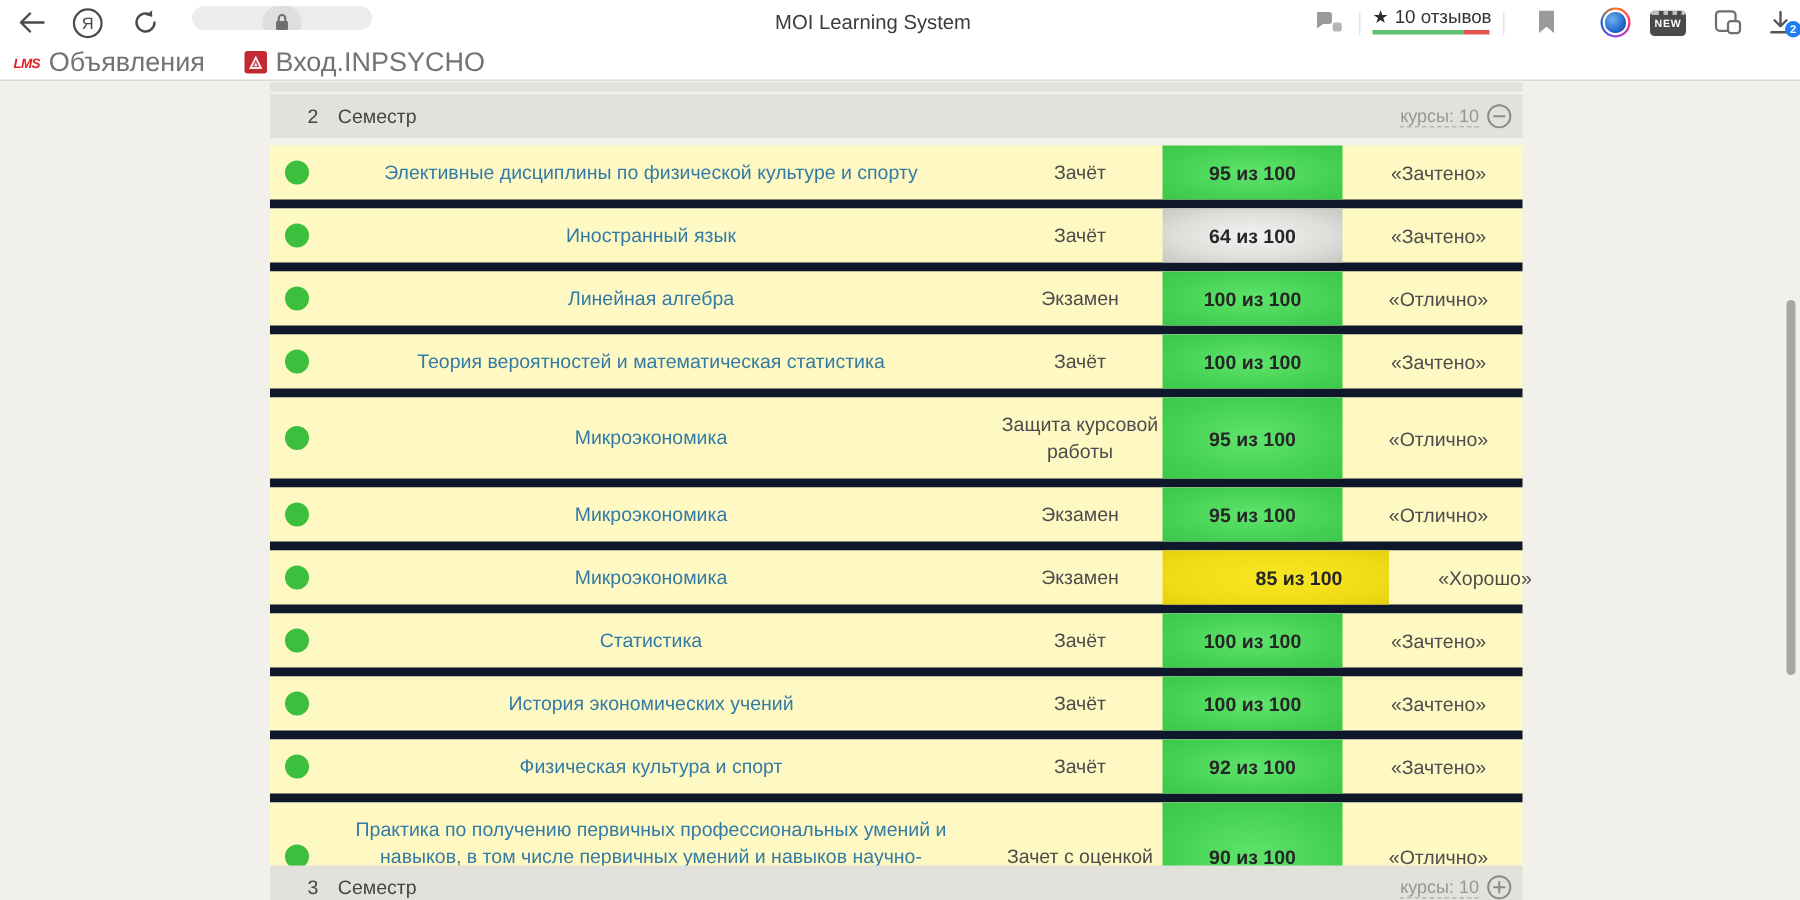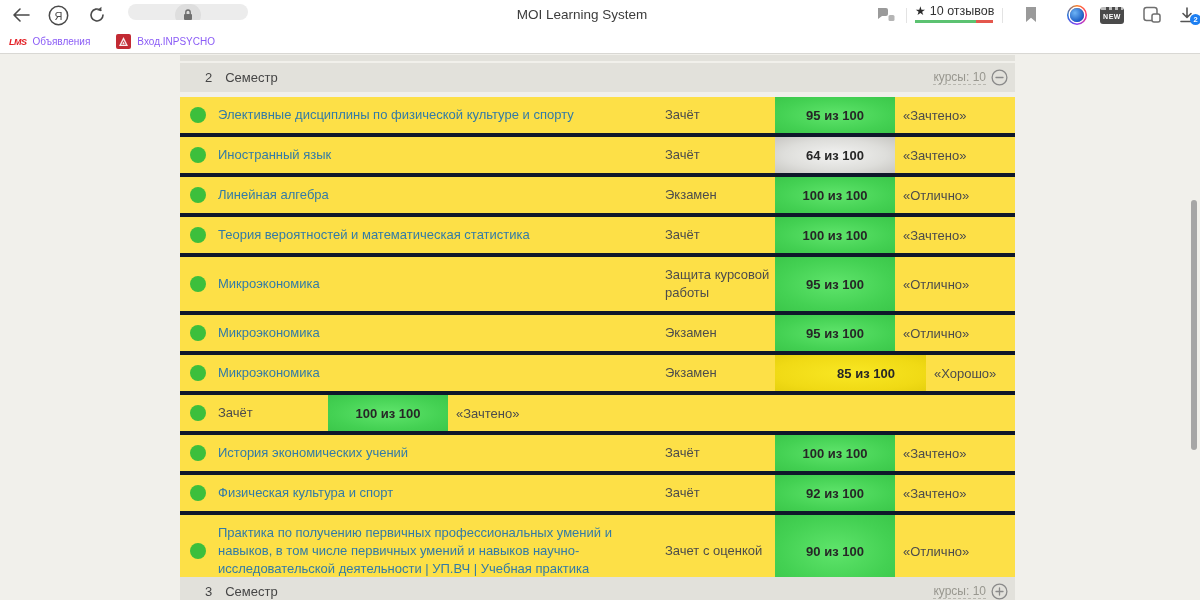--- a/index.html
+++ b/index.html
@@ -50,36 +50,36 @@
     color:#fff; font-size:7.5px; font-weight:bold; display:flex; align-items:center; justify-content:center; }
   
   .bookmarks { position:absolute; top:30px; left:0; width:1200px; height:24px; background:#fff;
     border-bottom:1px solid #d9d8d4; box-sizing:border-box; display:flex; align-items:center; }
   .bm-item { display:flex; align-items:center; gap:6px; cursor:pointer; }
   .bm-item-1 { margin-left:9px;justify-content:flex-end; }
   .bm-item-2 { margin-left:26px; }
   .fav-lms { color:#e31e24; font-size:9px; font-weight:bold; font-style:italic; letter-spacing:-0.5px; }
   .fav-crest { width:15px; height:15px; background:#c22a33; border-radius:2px;
     display:flex; align-items:center; justify-content:center; }
-  .bm-label { font-size:10px; color:#8b5cf6; }
+  .bm-label { font-size:18px; color:#737373; }
   
   .section-sliver { position:absolute; left:180px; top:55px; width:835px; height:6px; background:#e2e1db; }
   .sem-header { position:absolute; left:180px; width:835px; height:29px; background:#e2e1db;
     display:flex; align-items:center; font-size:13px; color:#454545; }
   .hdr2 { top:63px; } .hdr3 { top:577px; }
   .sem-num { margin-left:25px; }
   .sem-word { margin-left:13px; }
   .sem-right { margin-left:auto; margin-right:7px; display:flex; align-items:center; gap:5px; }
   .courses-label { font-size:12px; color:#98978f; border-bottom:1px dashed #b9b8b0;
     line-height:14px; cursor:pointer; }
   .circle-btn { width:17px; height:17px; cursor:pointer; display:flex; }
   
   .rows { position:absolute; left:180px; top:97px; width:835px; }
   .row { display:flex; align-items:center; min-height:38px; box-sizing:border-box;
-    border-bottom:4px solid #0f172a; background:#fde047; }
+    border-bottom:6px solid #0f172a; background:#fef9c3;text-align:center; }
   .dot-cell { width:38px; flex:none; padding-left:10px; box-sizing:border-box; display:flex; }
   .dot { width:16px; height:16px; border-radius:50%; background:var(--dot,#3cbf3c); }
   .course-cell { width:447px; flex:none; box-sizing:border-box; padding:9px 15px 9px 0;
     font-size:13px; line-height:18px; color:var(--link,#337ba6); text-decoration:none; cursor:pointer; }
   .type-cell { width:110px; flex:none; box-sizing:border-box; padding:9px 0;
     font-size:13px; line-height:18px; color:#4c4c4c; }
   .score-cell { width:120px; flex:none; align-self:stretch; display:flex; align-items:center;
     justify-content:center; font-size:13px; font-weight:bold; color:#262626; }
   .score-green  { background:radial-gradient(ellipse at center, #5fe46b 0%, #44d153 65%, #3bc74a 100%); }
   .score-yellow { background:radial-gradient(ellipse at center, #f9e723 0%, #f0da15 70%, #e6d00e 100%);padding-left:31px; }
@@ -266,20 +266,21 @@
     <a class="course-cell">Микроэкономика</a>
     <div class="type-cell">Экзамен</div>
     <div class="score-cell score-yellow">85 из 100</div>
     <div class="grade-cell">«Хорошо»</div>
   </div>
 
   <div class="row">
     <span class="dot-cell">
         <span class="dot"></span>
       </span>
+    <a class="course-cell">Статистика</a>
     <div class="type-cell">Зачёт</div>
     <div class="score-cell score-green">100 из 100</div>
     <div class="grade-cell">«Зачтено»</div>
   </div>
 
   <div class="row">
     <span class="dot-cell">
         <span class="dot"></span>
       </span>
     <a class="course-cell">История экономических учений</a>

